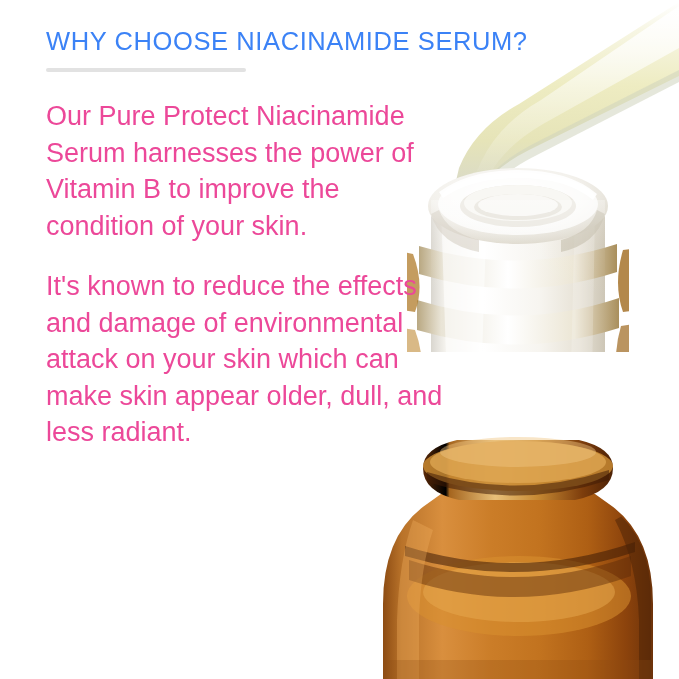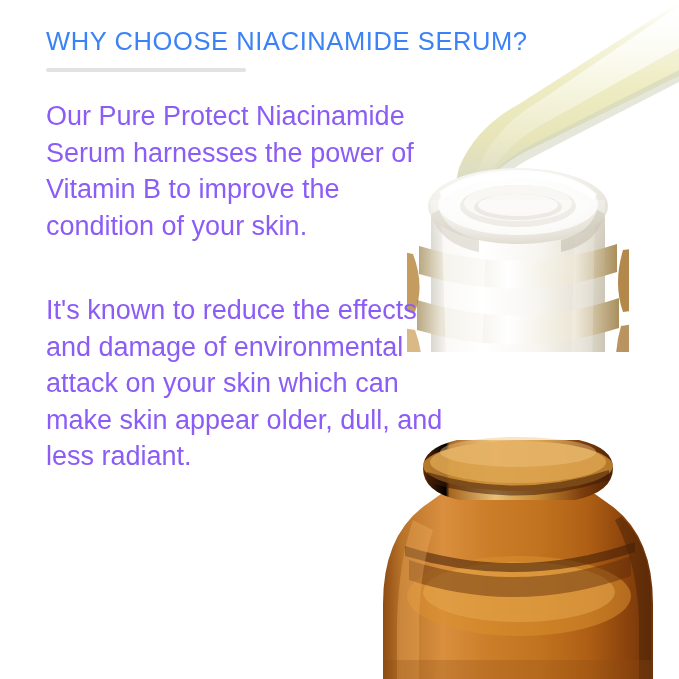--- a/index.html
+++ b/index.html
@@ -60,27 +60,27 @@
     margin: 10px 0 0 0;
   }
 
   #body-copy {
     margin-top: 26px;
   }
 
   .para {
     font-size: 27px;
     line-height: 36.5px;
-    color: #8b5cf6;
+    color: #ec4899;
     font-weight: 300;
     white-space: pre-line;
     margin: 0;
   }
   .para + .para {
-    margin-top: 48px;
+    margin-top: 24px;
   }
 </style>
 </head>
 <body>
 
 <div id="page">
 
   <div id="photo">
     <svg width="300" height="679" viewBox="0 0 300 679" xmlns="http://www.w3.org/2000/svg">
       <defs>

